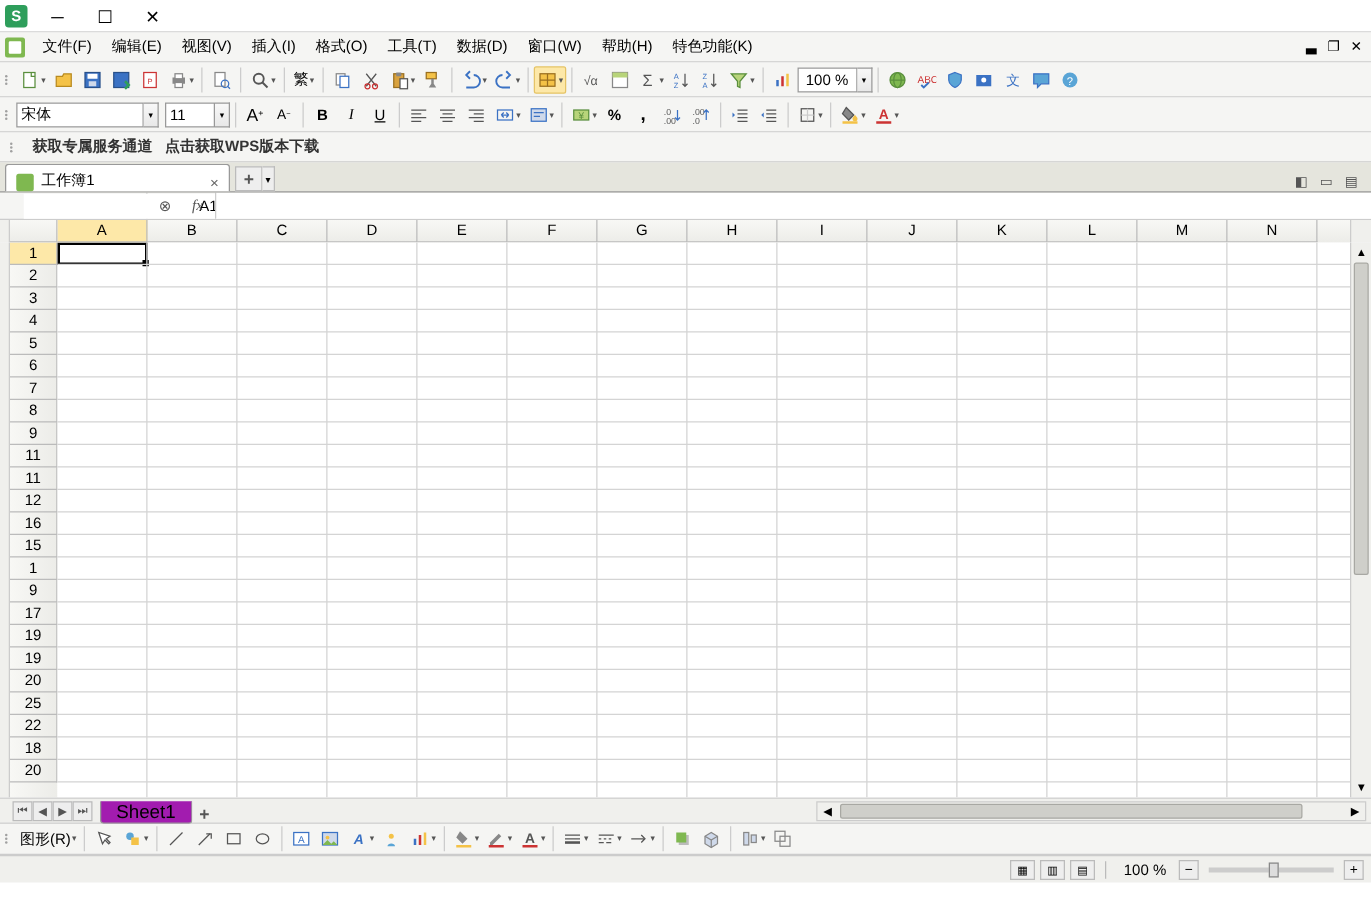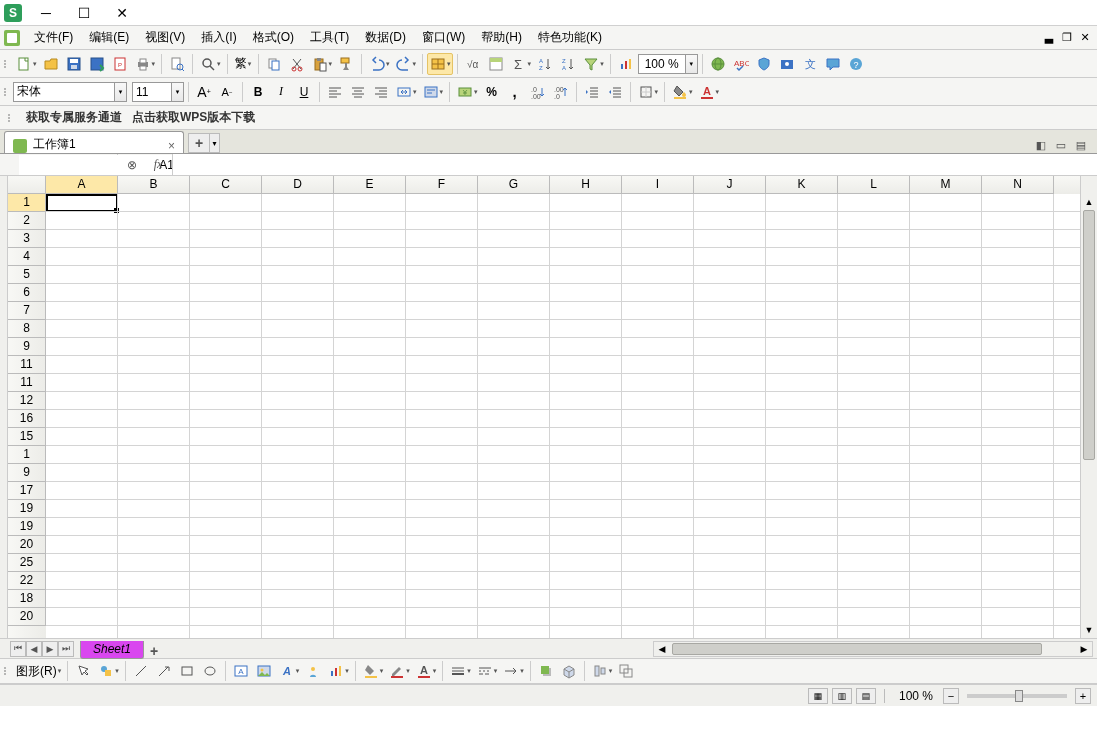--- a/index.html
+++ b/index.html
@@ -81,21 +81,21 @@
 .vscroll-btn { position: absolute; left: 0; right: 0; height: 16px; display: flex; align-items: center; justify-content: center; font-size: 9px; cursor: pointer; }
 .vscroll-btn.up { top: 0; }
 .vscroll-btn.down { bottom: 0; }
 .left-sidebar { width: 8px; background: #f0f0ed; border-right: 1px solid #ccc; }
 
 
 .sheetbar { height: 20px; background: #f0f0ed; display: flex; align-items: center; border-top: 1px solid #ccc; }
 .sheet-nav { display: flex; gap: 0; padding: 0 2px; }
 .sheet-nav-btn { width: 16px; height: 16px; display: flex; align-items: center; justify-content: center; cursor: pointer; font-size: 9px; color: #555; border: 1px solid #bbb; background: #eee; }
 .sheet-tabs { display: flex; align-items: flex-end; height: 20px; padding-left: 4px; }
-.sheet-tab { height: 18px; background: #d946ef; border: 1px solid #999; border-top: 0; padding: 0 12px; font-size: 12px; line-height: 17px; cursor: pointer; border-radius: 0 0 3px 3px; font-style: italic; }
+.sheet-tab { height: 18px; background: #a21caf; border: 1px solid #999; border-top: 0; padding: 0 12px; font-size: 15px; line-height: 17px; cursor: pointer; border-radius: 0 0 3px 3px; }
 .sheet-add { width: 20px; text-align: center; cursor: pointer; font-size: 14px; color: #555; font-weight: bold; }
 .sheetbar-spacer { flex: 1; }
 .hscroll { width: 440px; height: 16px; background: #f0f0ed; position: relative; margin: 0 4px; border: 1px solid #ccc; }
 .hscroll-btn { position: absolute; top: 0; bottom: 0; width: 16px; display: flex; align-items: center; justify-content: center; font-size: 9px; cursor: pointer; }
 .hscroll-btn.left { left: 0; }
 .hscroll-btn.right { right: 0; }
 .hscroll-thumb { position: absolute; top: 1px; bottom: 1px; left: 18px; width: 370px; background: #cfcfca; border: 1px solid #a8a8a3; border-radius: 2px; }
 
 
 .drawbar { height: 26px; background: #f5f5f3; display: flex; align-items: center; padding: 0 4px; border-top: 1px solid #ccc; border-bottom: 1px solid #ccc; gap: 1px; }

